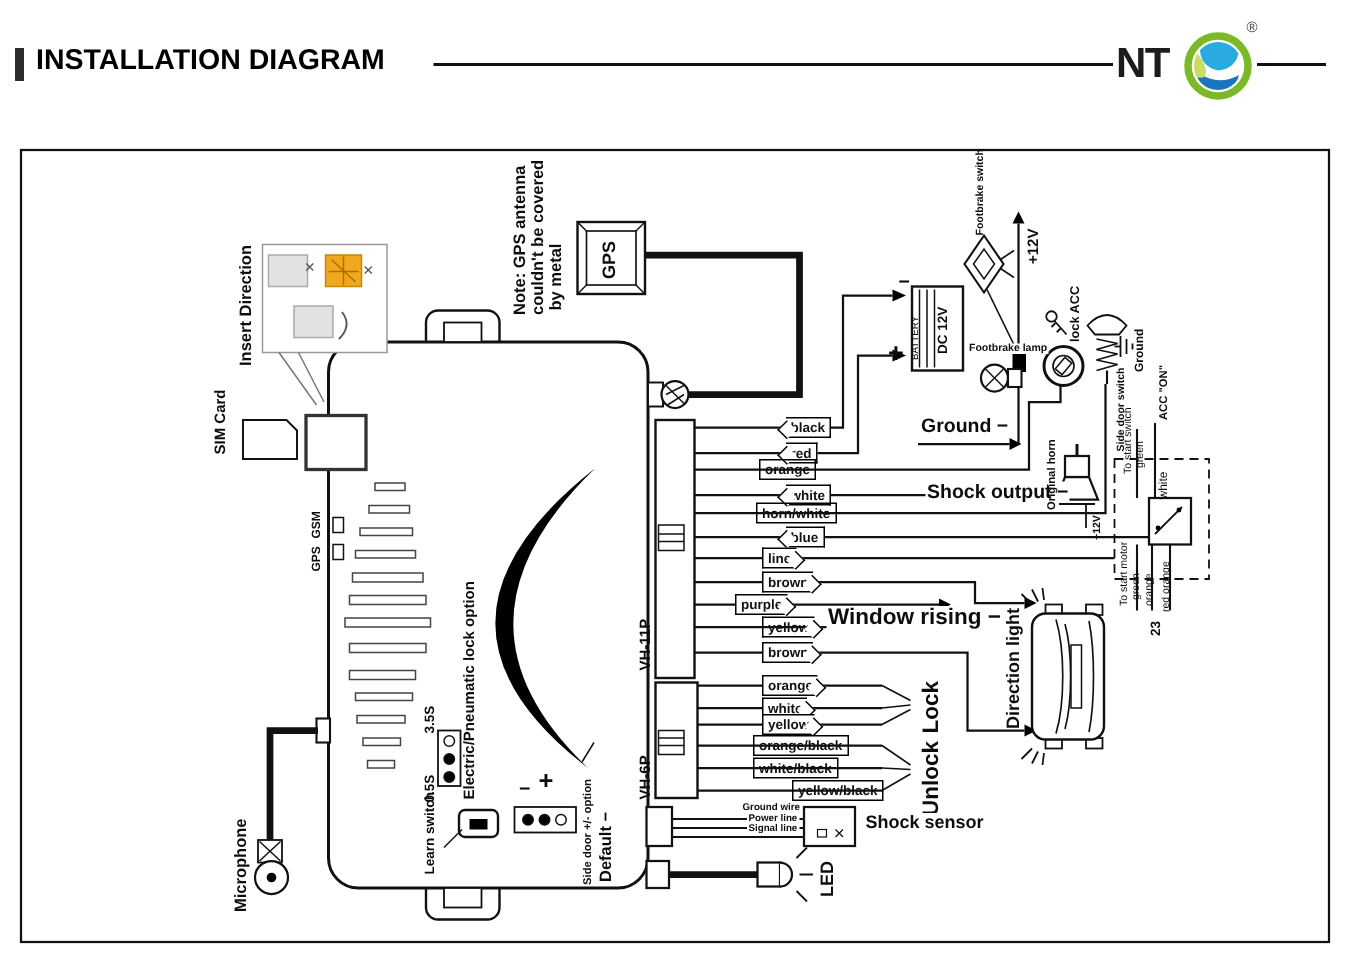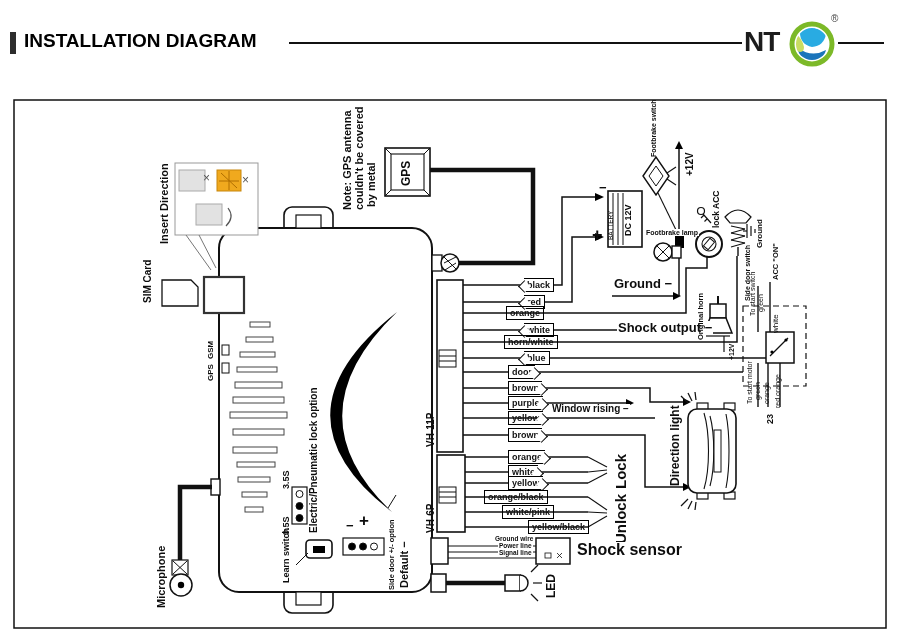--- a/index.html
+++ b/index.html
@@ -340,39 +340,39 @@
 <div class="lbl v" style="left:342px;top:210px;font-size:11px">Note: GPS antenna</div>
 <div class="lbl v" style="left:354px;top:210px;font-size:11px">couldn't be covered</div>
 <div class="lbl v" style="left:366px;top:207px;font-size:11px">by metal</div>
 
 <div class="tag pl" style="left:512px;top:278px">black</div>
 <div class="tag pl" style="left:512px;top:295px">red</div>
 <div class="tag strike" style="left:506px;top:306px">orange</div>
 <div class="tag pl" style="left:512px;top:323px">white</div>
 <div class="tag strike" style="left:504px;top:335px">horn/white</div>
 <div class="tag pl" style="left:512px;top:351px">blue</div>
-<div class="tag pr" style="left:508px;top:365px">door</div>
+<div class="tag pr" style="left:508px;top:365px">line</div>
 <div class="tag pr" style="left:508px;top:381px">brown</div>
-<div class="tag pr" style="left:508px;top:396px">purple</div>
+<div class="tag pr" style="left:490px;top:396px">purple</div>
 <div class="tag pr strike" style="left:508px;top:411px">yellow</div>
 <div class="tag pr" style="left:508px;top:428px">brown</div>
 
 <div class="tag pr" style="left:508px;top:450px">orange</div>
 <div class="tag pr" style="left:508px;top:465px">white</div>
 <div class="tag pr" style="left:508px;top:476px">yellow</div>
-<div class="tag strike" style="left:484px;top:490px">orange/black</div>
-<div class="tag strike" style="left:502px;top:505px">white/pink</div>
+<div class="tag strike" style="left:502px;top:490px">orange/black</div>
+<div class="tag strike" style="left:502px;top:505px">white/black</div>
 <div class="tag strike" style="left:528px;top:520px">yellow/black</div>
 
 <div class="lbl bgw" style="left:613px;top:277px;font-size:13px">Ground −</div>
 <div class="lbl bgw" style="left:617px;top:321px;font-size:13px">Shock output −</div>
-<div class="lbl bgw" style="left:551px;top:404px;font-size:10px">Window rising −</div>
+<div class="lbl bgw" style="left:551px;top:404px;font-size:15px">Window rising −</div>
 <div class="lbl v" style="left:613px;top:489px;font-size:15px">Lock</div>
 <div class="lbl v" style="left:613px;top:544px;font-size:15px">Unlock</div>
-<div class="lbl bgw" style="left:576px;top:542px;font-size:16px">Shock sensor</div>
+<div class="lbl bgw" style="left:576px;top:542px;font-size:12px">Shock sensor</div>
 <div class="lbl bgw" style="left:494px;top:536px;font-size:6.5px">Ground wire</div>
 <div class="lbl bgw" style="left:498px;top:543px;font-size:6.5px">Power line</div>
 <div class="lbl bgw" style="left:498px;top:550px;font-size:6.5px">Signal line</div>
 <div class="lbl v" style="left:545px;top:598px;font-size:12px">LED</div>
 <div class="lbl v" style="left:669px;top:486px;font-size:12px">Direction light</div>
 
 <div class="lbl v" style="left:608px;top:240px;font-size:6.5px;font-weight:normal">BATTERY</div>
 <div class="lbl v" style="left:624px;top:236px;font-size:9px">DC 12V</div>
 <div class="lbl" style="left:599px;top:181px;font-size:13px">−</div>
 <div class="lbl" style="left:592px;top:226px;font-size:18px">+</div>

